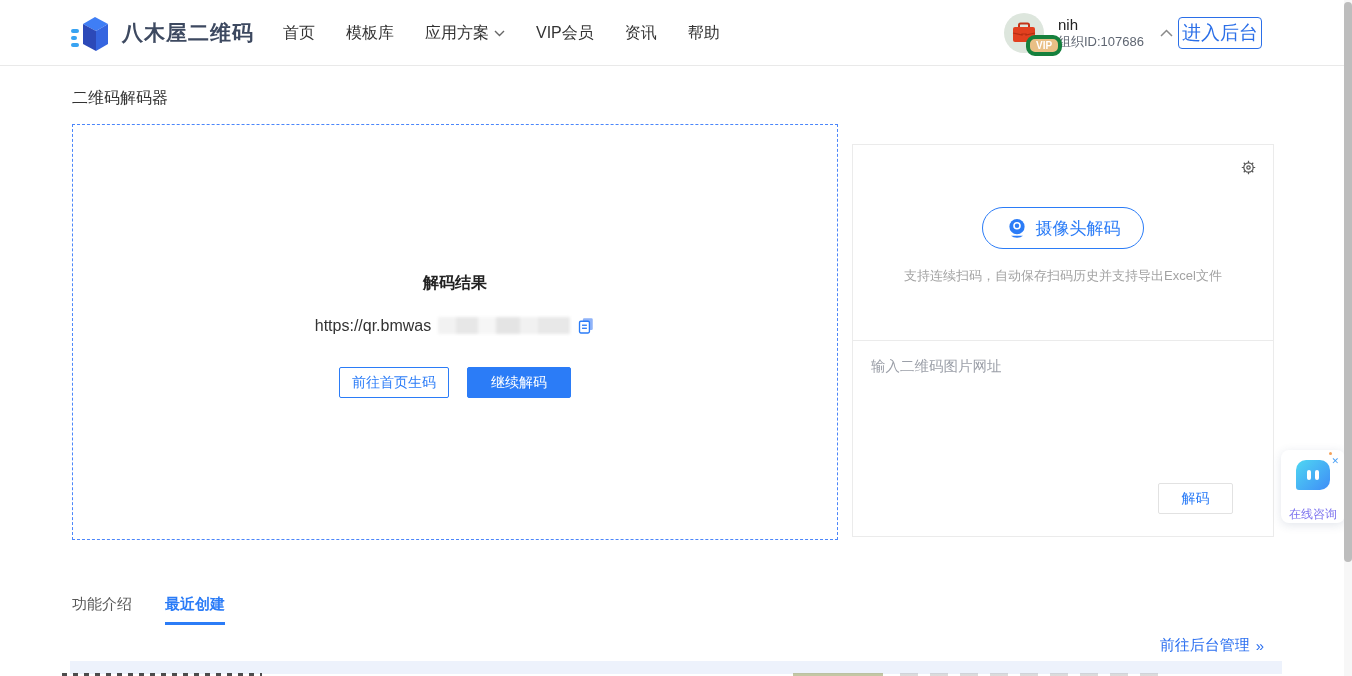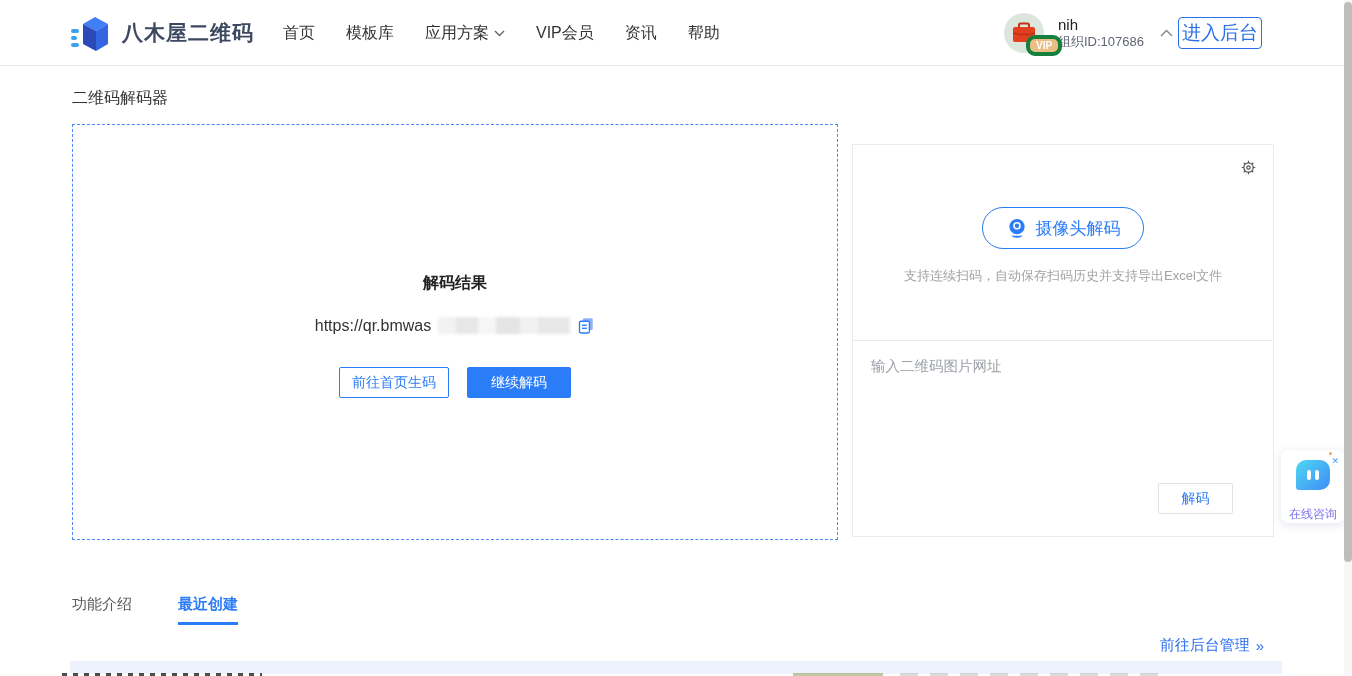--- a/index.html
+++ b/index.html
@@ -81,21 +81,21 @@
     font-family:"Liberation Sans","DejaVu Sans",sans-serif;
   }
   .url-textarea::placeholder{ color:#9b9fa8; opacity:1; }
   .decode-btn{
     position:absolute; right:40px; bottom:22px; width:75px; height:31px;
     background:#fff; border:1px solid #e2e2e2; border-radius:2px; color:#2b7cf7; font-size:14px;
     display:flex; align-items:center; justify-content:center; cursor:pointer;
   }
 
   
-  .tabs{ position:absolute; left:72px; top:595px; display:flex; gap:46px; }
+  .tabs{ position:absolute; left:72px; top:595px; display:flex; gap:33px; }
   .tab{ font-size:15px; color:#595959; padding-bottom:11px; position:relative; cursor:pointer; }
   .tab.active{ color:#2b7cf7; font-weight:bold; }
   .tab.active::after{
     content:""; position:absolute; left:0; right:0; bottom:0; height:3px; background:#2b7cf7;
   }
   .backend-link{
     position:absolute; right:88px; top:636px; font-size:15px; color:#2b6ff0;
     display:flex; align-items:center; gap:6px; cursor:pointer;
   }
   .backend-arrow{ font-size:15px; color:#2b6ff0; }

